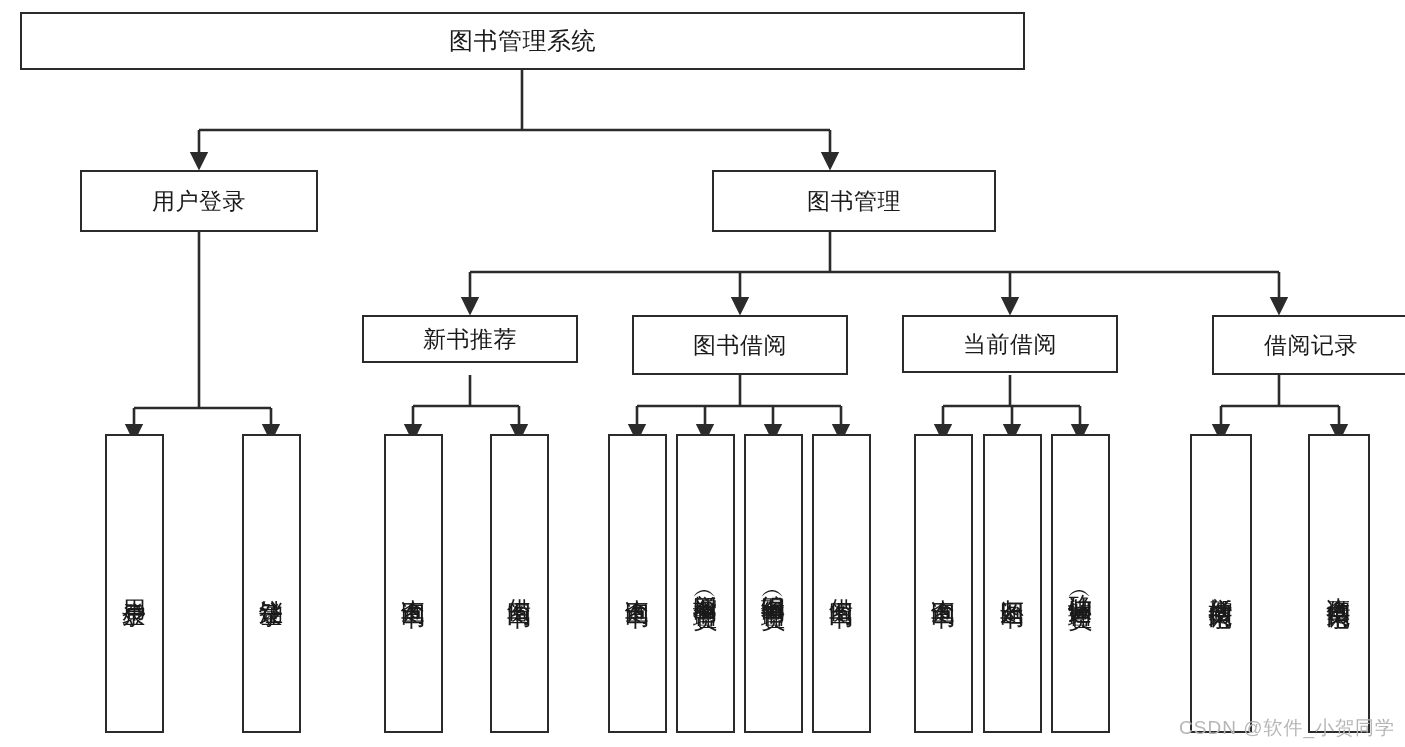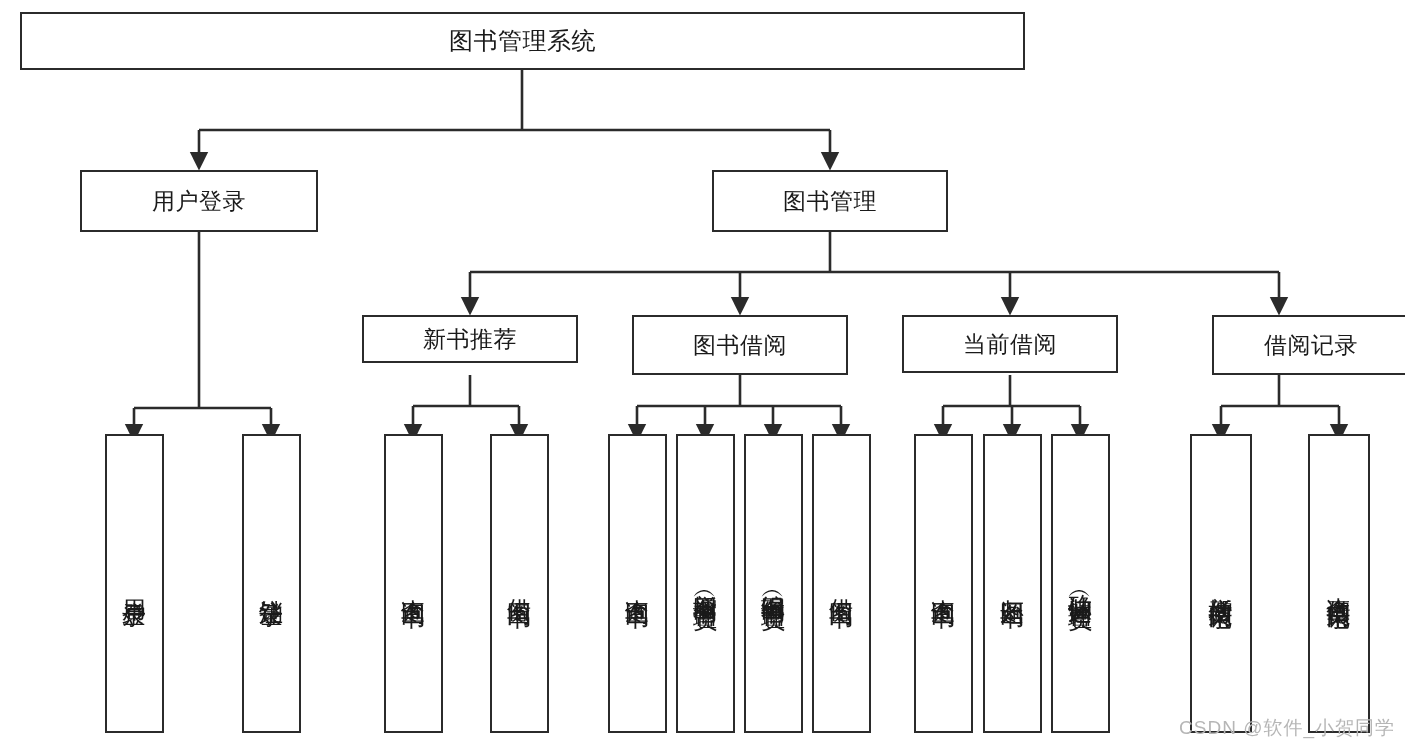--- a/index.html
+++ b/index.html
@@ -129,21 +129,21 @@
     </g>
   </svg>
 
   <div class="node horiz root" style="left:20px; top:12px; width:1005px; height:58px;">
     <span class="label">图书管理系统</span>
   </div>
 
   <div class="node horiz" style="left:80px; top:170px; width:238px; height:62px;">
     <span class="label">用户登录</span>
   </div>
-  <div class="node horiz" style="left:712px; top:170px; width:236px; height:62px;">
+  <div class="node horiz" style="left:712px; top:170px; width:284px; height:62px;">
     <span class="label">图书管理</span>
   </div>
 
   <div class="node horiz" style="left:362px; top:315px; width:216px; height:48px;">
     <span class="label">新书推荐</span>
   </div>
   <div class="node horiz" style="left:632px; top:315px; width:216px; height:60px;">
     <span class="label">图书借阅</span>
   </div>
   <div class="node horiz" style="left:902px; top:315px; width:216px; height:58px;">

